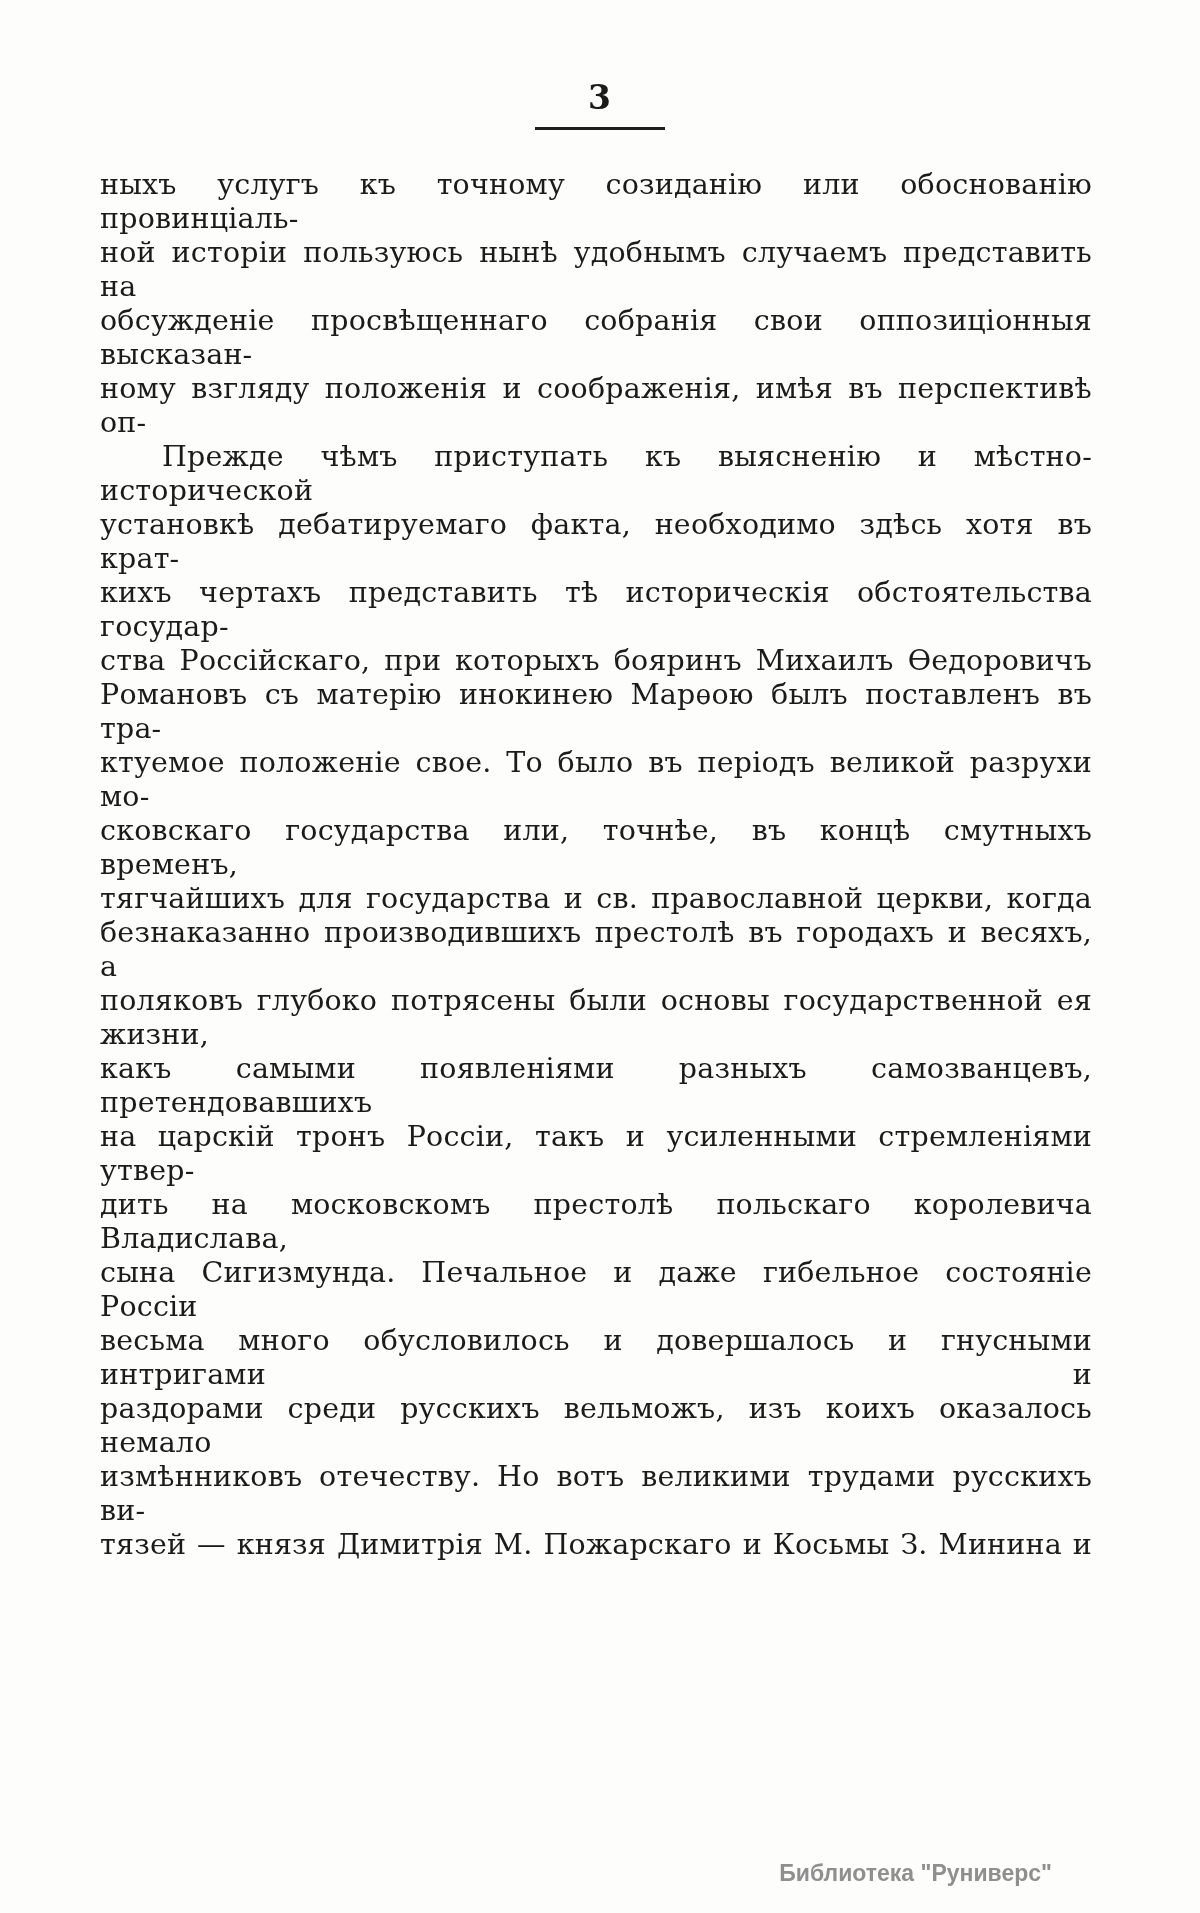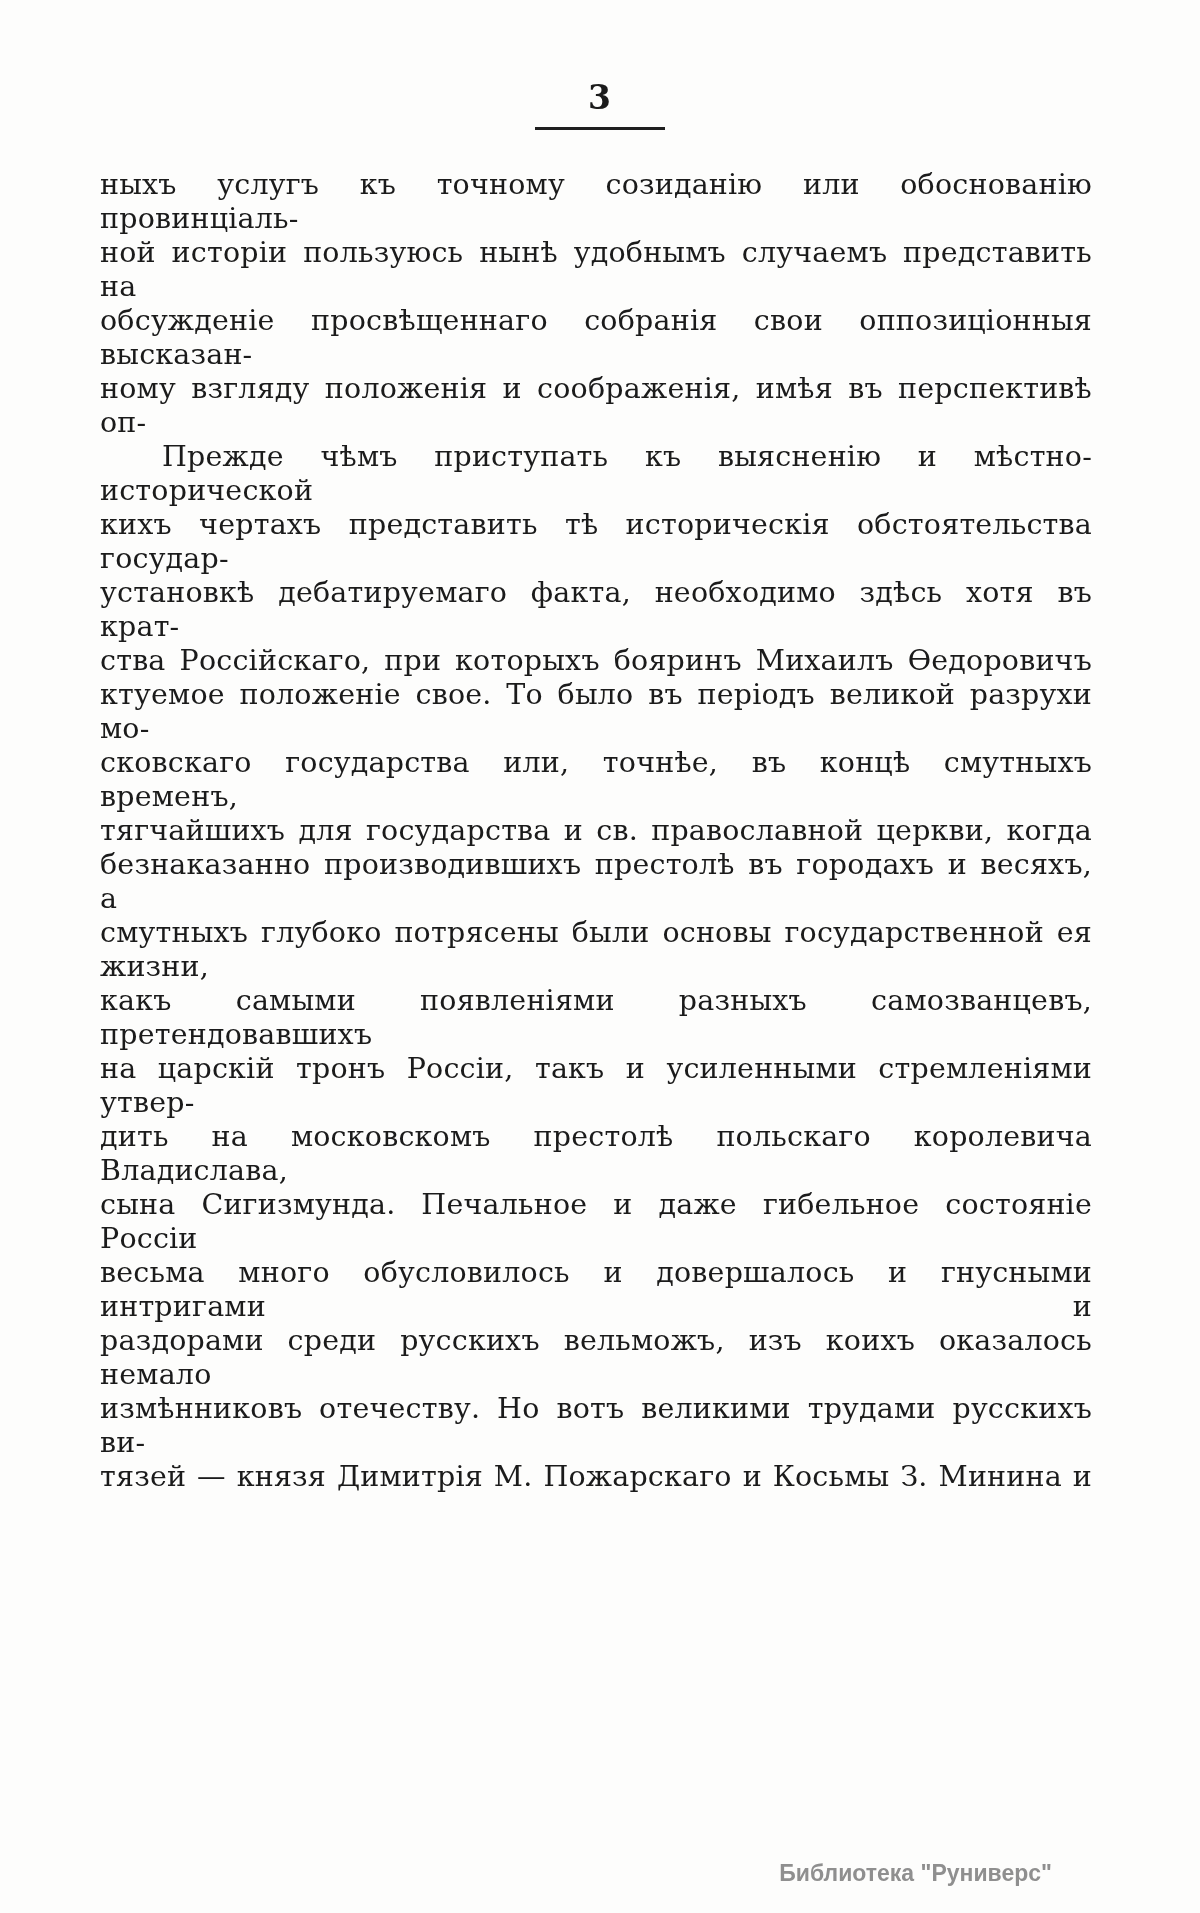--- a/index.html
+++ b/index.html
@@ -71,28 +71,29 @@
   <div class="pagenum-wrap">
     <span class="pagenum-inner"><span class="page-number">3</span></span>
   </div>
 
   <div class="text-block">
       <div class="line">ныхъ услугъ къ точному созиданію или обоснованію провинціаль-</div>
       <div class="line">ной исторіи пользуюсь нынѣ удобнымъ случаемъ представить на</div>
       <div class="line">обсужденіе просвѣщеннаго собранія свои оппозиціонныя высказан-</div>
       <div class="line">ному взгляду положенія и соображенія, имѣя въ перспективѣ оп-</div>
       <div class="line indent">Прежде чѣмъ приступать къ выясненію и мѣстно-исторической</div>
+      <div class="line">установкѣ дебатируемаго факта, необходимо здѣсь хотя въ крат-</div>
       <div class="line">кихъ чертахъ представить тѣ историческія обстоятельства государ-</div>
-      <div class="line">установкѣ дебатируемаго факта, необходимо здѣсь хотя въ крат-</div>
       <div class="line">ства Россійскаго, при которыхъ бояринъ Михаилъ Ѳедоровичъ</div>
+      <div class="line">Романовъ съ матерію инокинею Марѳою былъ поставленъ въ тра-</div>
       <div class="line">ктуемое положеніе свое. То было въ періодъ великой разрухи мо-</div>
       <div class="line">сковскаго государства или, точнѣе, въ концѣ смутныхъ временъ,</div>
       <div class="line">тягчайшихъ для государства и св. православной церкви, когда</div>
       <div class="line">безнаказанно производившихъ престолѣ въ городахъ и весяхъ, а</div>
-      <div class="line">смутныхъ глубоко потрясены были основы государственной ея жизни,</div>
+      <div class="line">поляковъ глубоко потрясены были основы государственной ея жизни,</div>
       <div class="line">какъ самыми появленіями разныхъ самозванцевъ, претендовавшихъ</div>
       <div class="line">на царскій тронъ Россіи, такъ и усиленными стремленіями утвер-</div>
       <div class="line">дить на московскомъ престолѣ польскаго королевича Владислава,</div>
       <div class="line">сына Сигизмунда. Печальное и даже гибельное состояніе Россіи</div>
       <div class="line">весьма много обусловилось и довершалось и гнусными интригами и</div>
       <div class="line">раздорами среди русскихъ вельможъ, изъ коихъ оказалось немало</div>
       <div class="line">измѣнниковъ отечеству. Но вотъ великими трудами русскихъ ви-</div>
       <div class="line">тязей — князя Димитрія М. Пожарскаго и Косьмы З. Минина и</div>
     </div>
 

